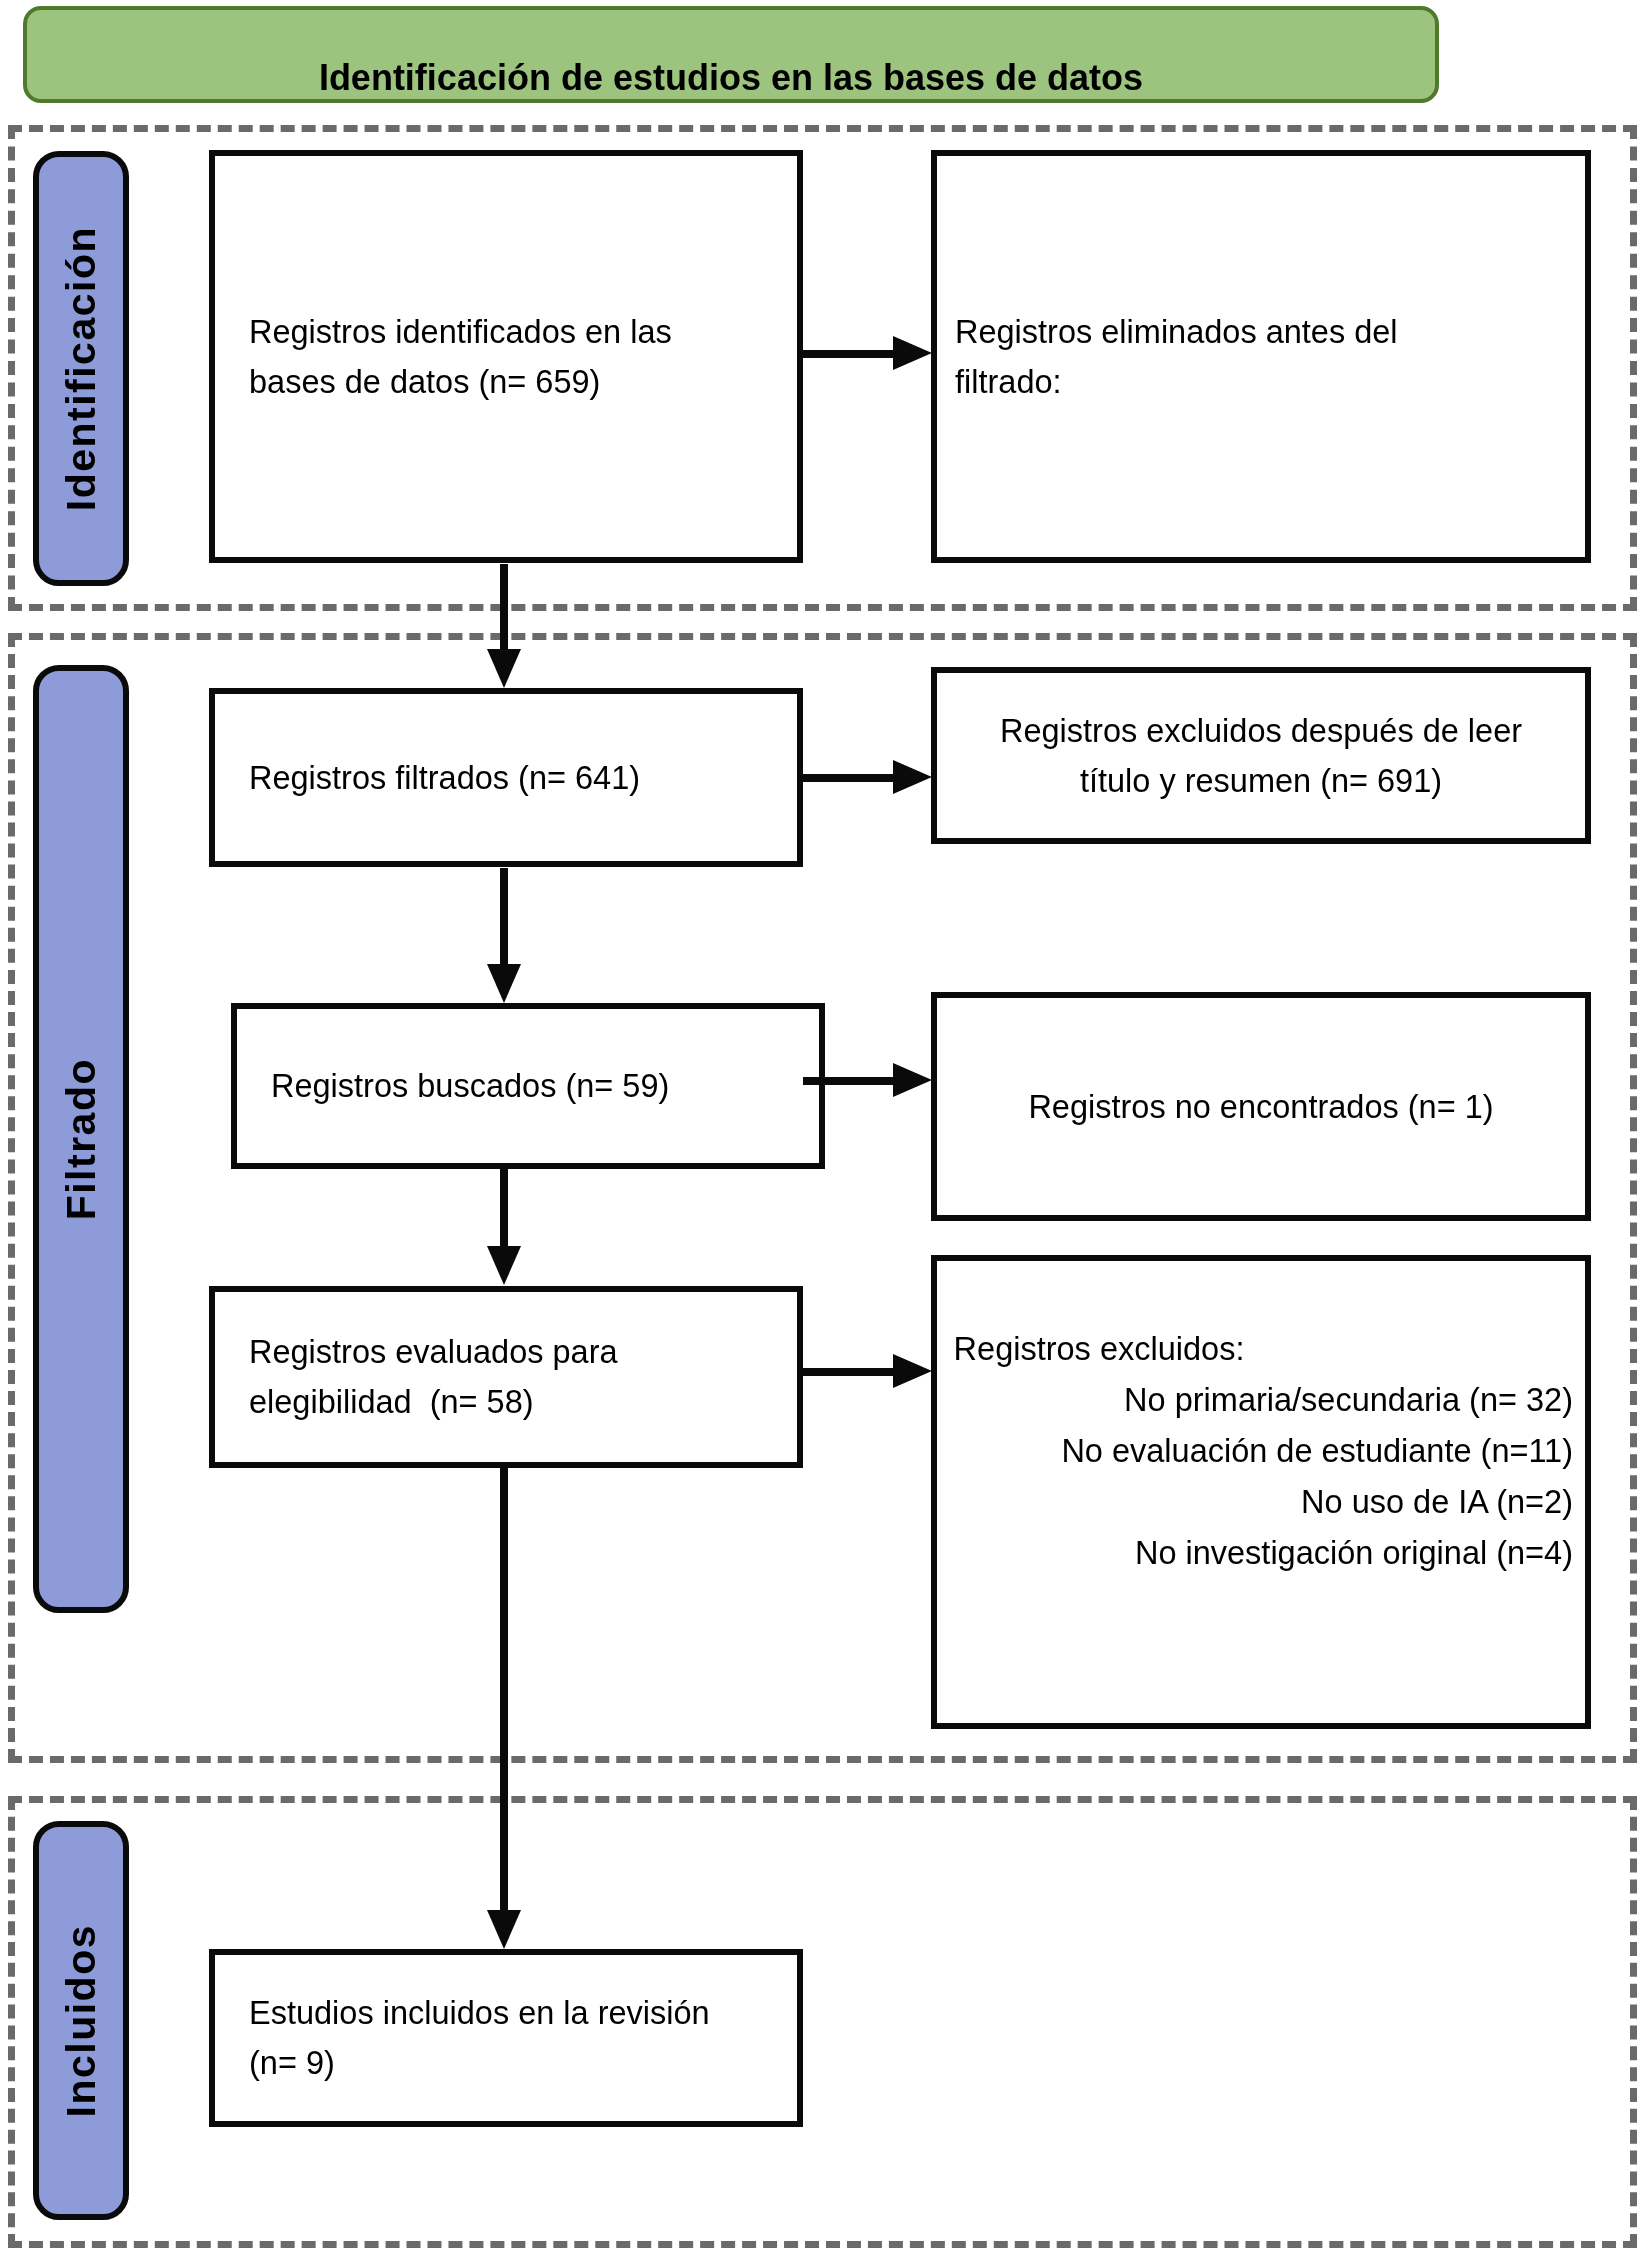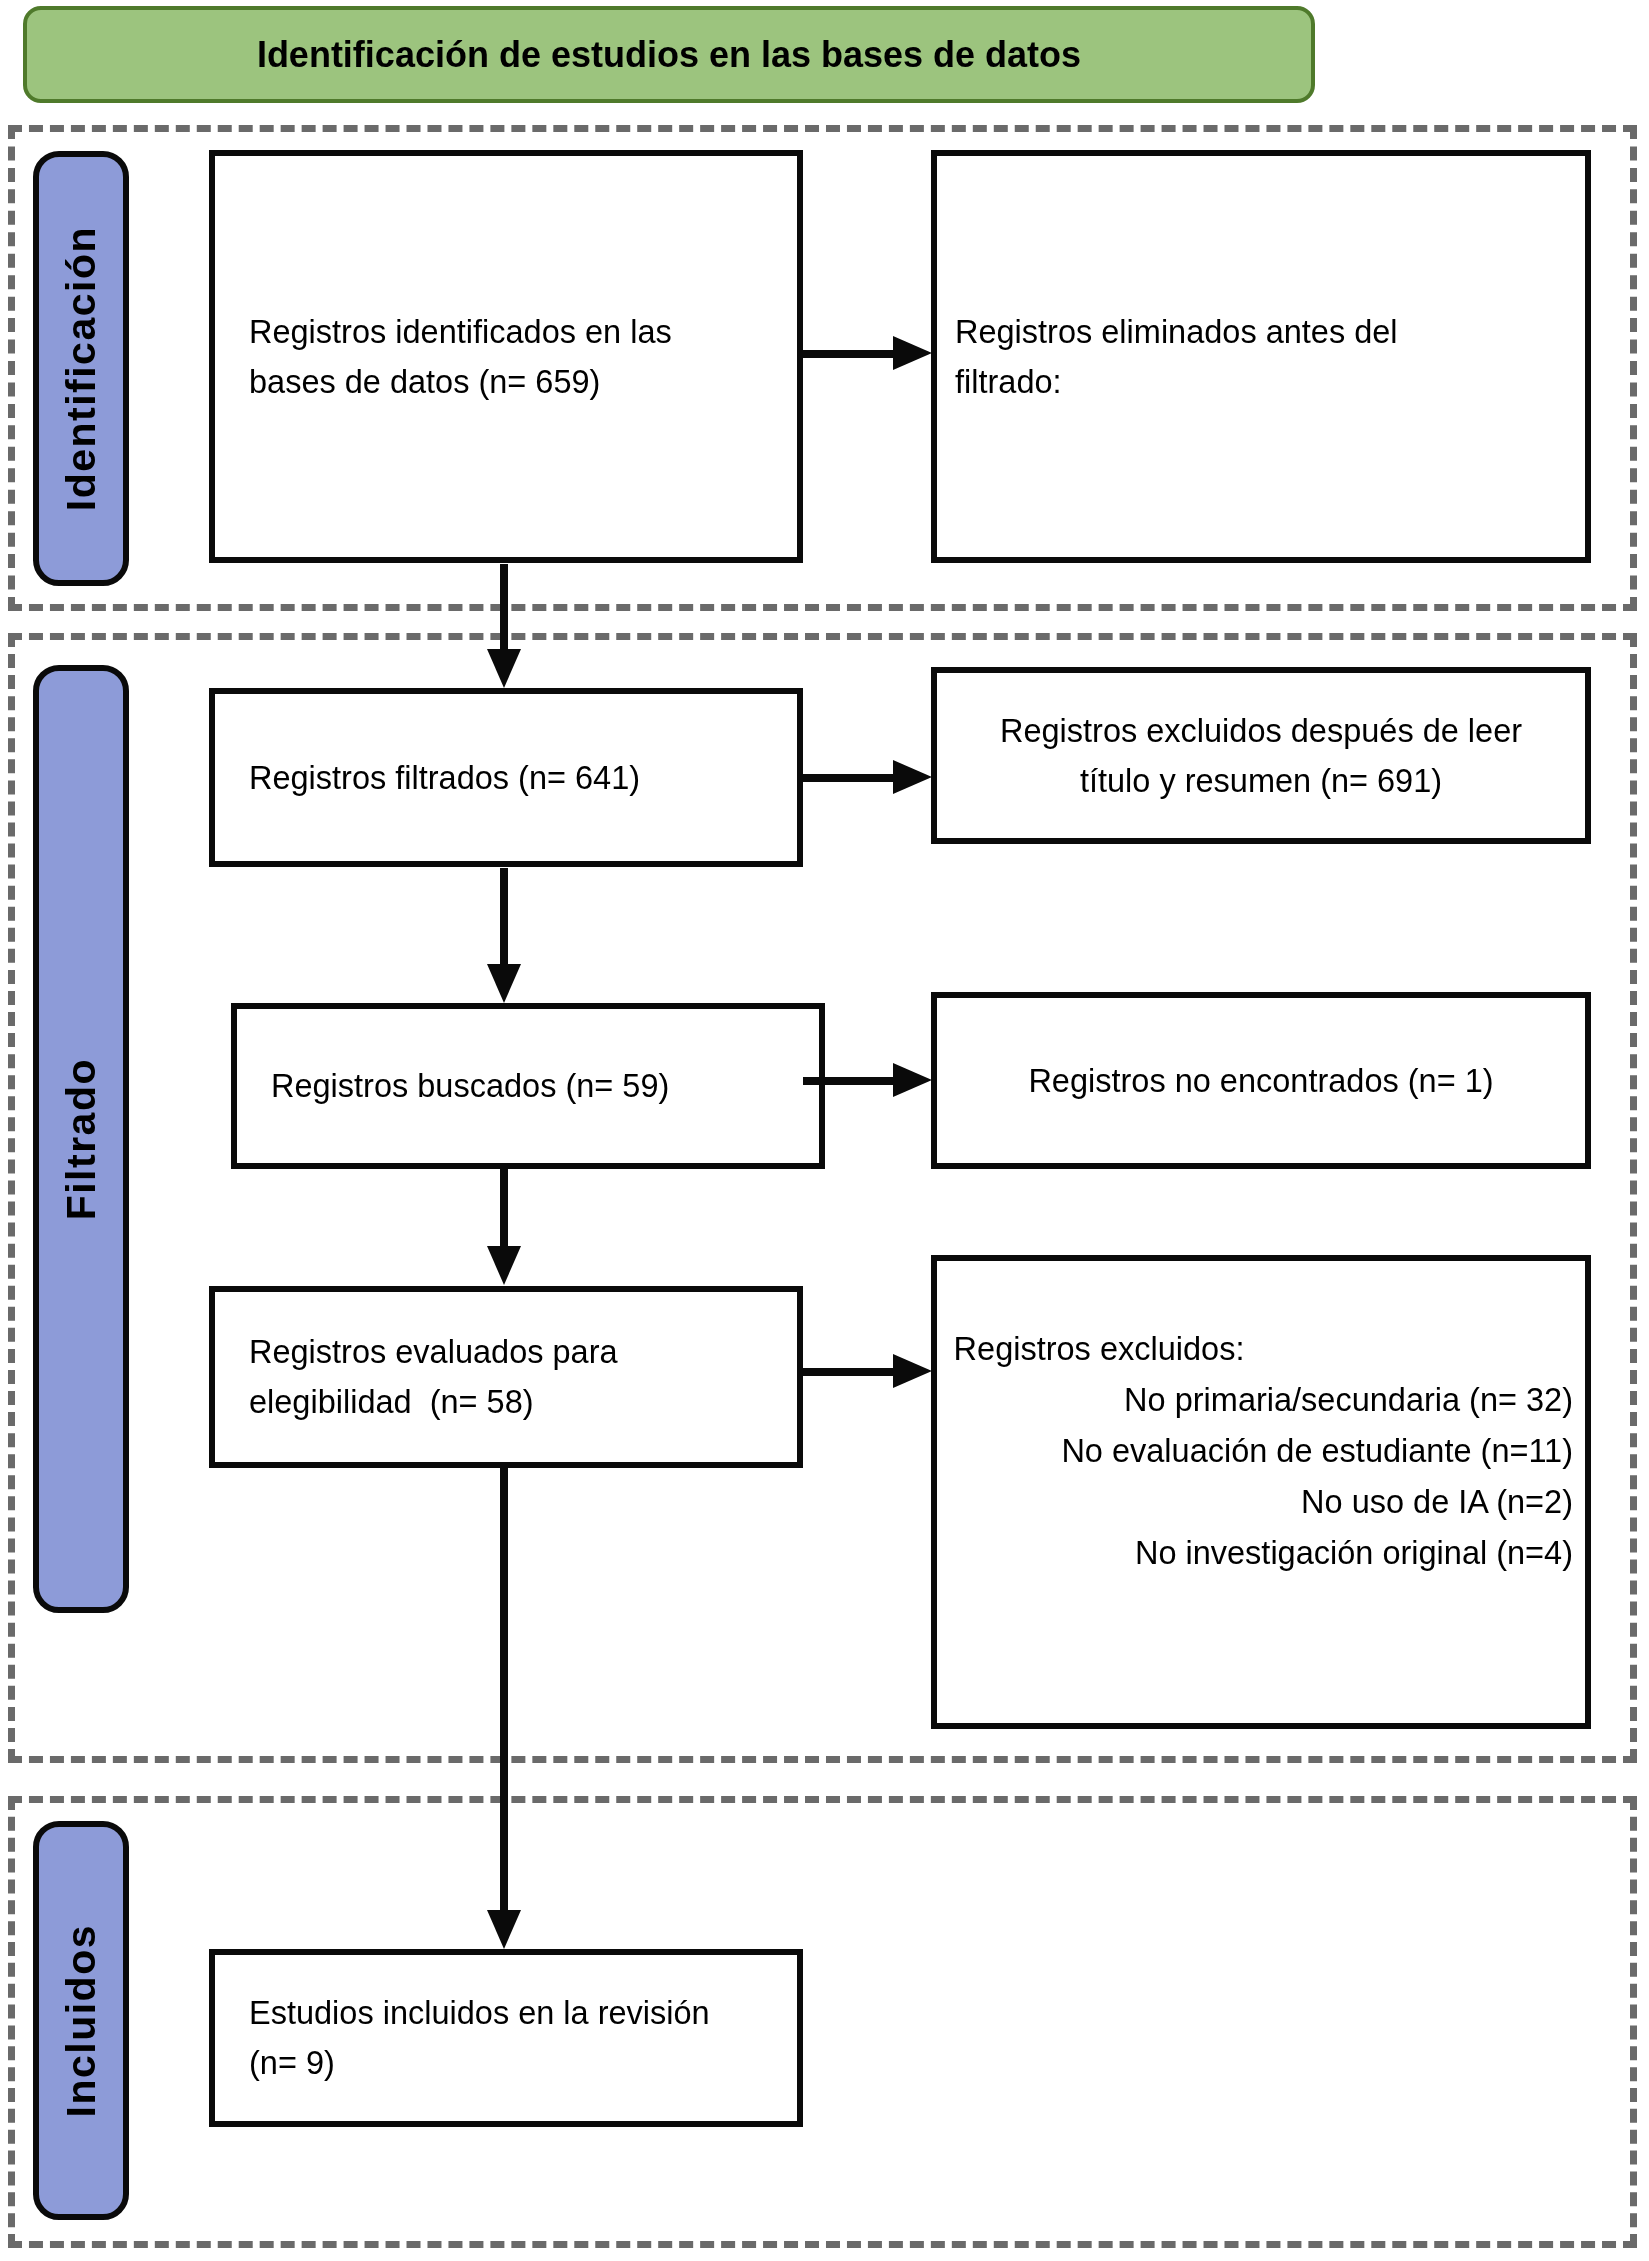--- a/index.html
+++ b/index.html
@@ -17,25 +17,25 @@
   .canvas {
     position: relative;
     width: 1650px;
     height: 2261px;
     background: #ffffff;
     overflow: hidden;
   }
   
   .banner {
     position: absolute;
-    left: 23px; top: 6px; width: 1292px; height: 97px;
+    left: 23px; top: 6px; width: 1416px; height: 97px;
     background: var(--banner_bg);
     border: 4.5px solid var(--banner_border);
     border-radius: 18px;
-    display: flex; align-items: center; justify-content: center;
+    display: flex; align-items: flex-end; justify-content: center;
     font-size: 36px; font-weight: bold;
   }
   
   .section {
     position: absolute;
     left: 8.3px; width: 1629px;
     border: 7.6px dashed var(--dash);
     z-index: 0;
   }
   .s1 { top: 125px;  height: 486px; }
@@ -72,21 +72,21 @@
   }
   .col-left  { left: 209px;  width: 594px; padding-left: 34px; padding-right: 10.6px; }
   .col-right { left: 931px; width: 660px; }
   .b1 { top: 150px;  height: 413px; }
   .b2 { top: 150px;  height: 413px; padding-left: 18px; padding-right: 33px; }
   .b3 { top: 688px;  height: 179px; }
   .b5 { top: 1003px; height: 166px; margin-left: 22px; }
   .b7 { top: 1286px; height: 182px; }
   .b9 { top: 1949px; height: 178px; }
   .b4 { top: 667px;  height: 177px; text-align: center; padding: 0 13.6px; }
-  .b6 { top: 992px; height: 177px; text-align: center; padding: 0 7px; }
+  .b6 { top: 992px; height: 229px; text-align: center; padding: 0 7px; }
   .b8 {
     top: 1255px; height: 474px;
     justify-content: flex-start;
     padding: 63px 12px 0 16.6px;
     line-height: 51px;
   }
   .center-line { text-align: center; }
   .right-line  { text-align: right; }
   
   .hline { position: absolute; height: 7.6px; background: var(--arrow); z-index: 3; }

